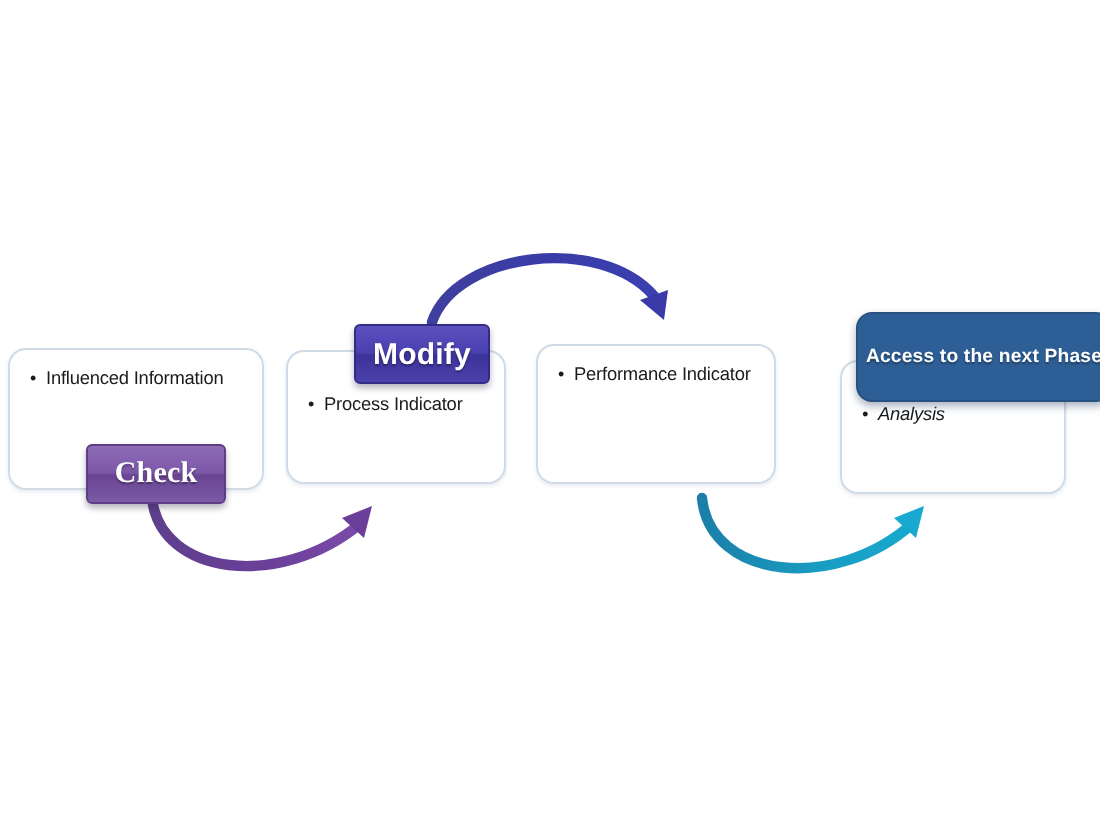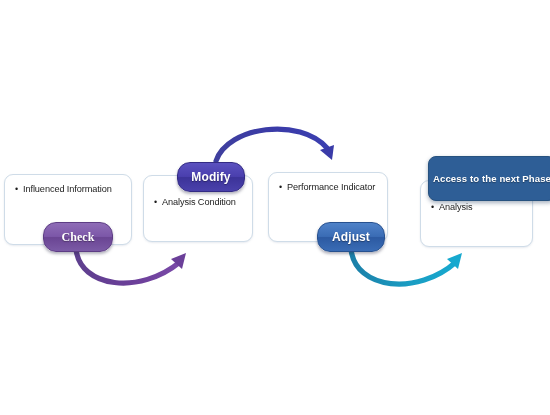--- a/index.html
+++ b/index.html
@@ -55,26 +55,26 @@
 
   #panel-1 { left: 4px;   top: 174px; width: 128px; height: 71px; padding-left: 48px; }
   #panel-2 { left: 143px; top: 175px; width: 110px; height: 67px; }
   #panel-3 { left: 268px; top: 172px; width: 120px; height: 70px; }
   #panel-4 { left: 420px; top: 180px; width: 113px; height: 67px; }
 
   
   .chip {
     position: absolute;
     box-sizing: border-box;
-    border-radius: 13px;
+    border-radius: 3px;
     display: flex;
     align-items: center;
     justify-content: center;
     color: #ffffff;
-    font-size: 12px;
+    font-size: 15px;
     font-weight: bold;
     letter-spacing: 0.1px;
     text-shadow: 0 1px 1px rgba(0,0,0,0.35);
     box-shadow: 0 2px 3px rgba(40,40,70,0.35);
     white-space: nowrap;
   }
   #chip-check {
     left: 43px; top: 222px; width: 70px; height: 30px;
     background: linear-gradient(180deg, #8e6cb6 0%, #7c57a8 48%, #6a4593 52%, #7b5aa6 100%);
     border: 1px solid #5d3d84;
@@ -140,34 +140,33 @@
   </svg>
 
   <div class="panel" id="panel-1">
     <div class="panel-text">
       <span class="bullet">•</span><span>Influenced Information</span>
     </div>
   </div>
 
   <div class="panel" id="panel-2">
     <div class="panel-text" style="top:20px;">
-      <span class="bullet">•</span><span>Analysis Condition</span>
+      <span class="bullet">•</span><span>Process Indicator</span>
     </div>
   </div>
 
   <div class="panel" id="panel-3">
     <div class="panel-text">
       <span class="bullet">•</span><span>Performance Indicator</span>
     </div>
   </div>
 
   <div class="panel" id="panel-4">
-    <div class="panel-text" style="top:20px;">
+    <div class="panel-text" style="top:20px;font-style:italic;">
       <span class="bullet">•</span><span>Analysis</span>
     </div>
   </div>
 
   <div class="chip" id="chip-check">Check</div>
   <div class="chip" id="chip-modify">Modify</div>
-  <div class="chip" id="chip-adjust">Adjust</div>
   <div class="chip" id="chip-access">Access to the next Phase</div>
 
 </div>
 
 </body></html>

